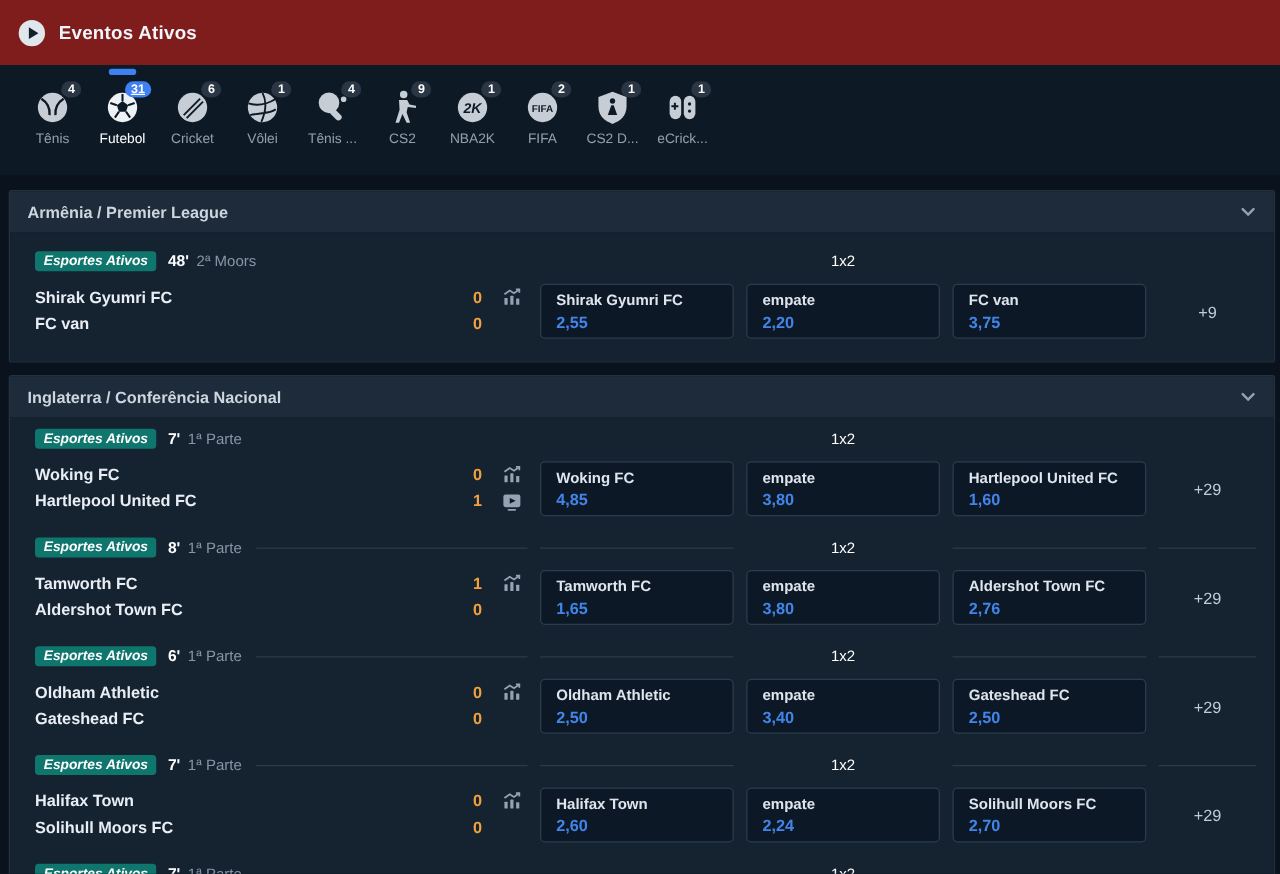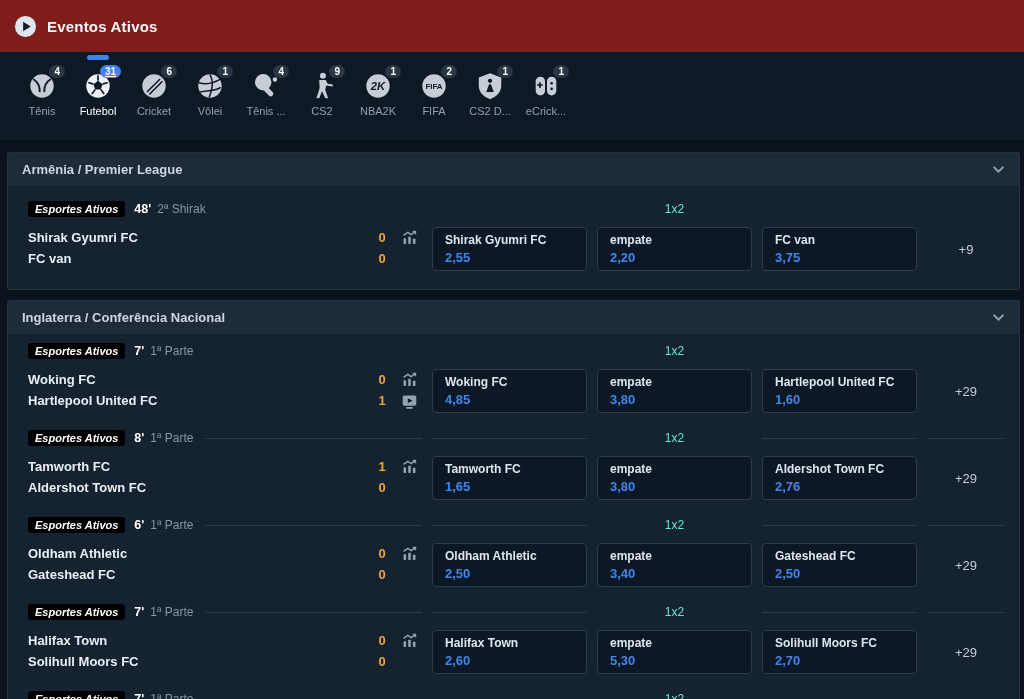--- a/index.html
+++ b/index.html
@@ -40,23 +40,23 @@
 
   .match-grid { display:grid; grid-template-columns:1fr 155px 155px 155px 78px; column-gap:10px; row-gap:8px; }
   .c1{grid-column:1} .c2{grid-column:2} .c3{grid-column:3} .c4{grid-column:4} .c5{grid-column:5}
   .r1{grid-row:1} .r2{grid-row:2}
 
   .left-head { display:flex; align-items:center; height:20px; }
   .hline-cell { display:flex; align-items:center; height:20px; }
   .head-line { display:none; flex:1; height:1px; background:#2c3a49; }
   .left-head .head-line { margin-left:12px; }
   .with-divider .head-line { display:block; }
-  .market-label { display:flex; align-items:center; justify-content:center; height:20px; color:#5eead4; font-size:12px; }
-
-  .live-badge { background:#000000; color:#fff; font-size:11px; font-weight:bold; font-style:italic;
+  .market-label { display:flex; align-items:center; justify-content:center; height:20px; color:#ffffff; font-size:12px; }
+
+  .live-badge { background:#0f766e; color:#fff; font-size:11px; font-weight:bold; font-style:italic;
     padding:2px 7px; border-radius:3px; white-space:nowrap; }
   .match-time { color:#fff; font-size:12.5px; font-weight:bold; margin-left:9px; }
   .match-period { color:#8795a4; font-size:12px; margin-left:6px; }
 
   .teams-cell { display:flex; }
   .teams { flex:1; min-width:0; }
   .team-name { color:#e9eef4; font-size:13px; font-weight:bold; line-height:21px; white-space:nowrap;
     overflow:hidden; text-overflow:ellipsis; }
   .scores { width:16px; text-align:center; font-size:13px; font-weight:bold; line-height:21px; margin-left:8px; }
   .score { color:#f0a13e; }
@@ -208,21 +208,21 @@
             <path d="M2 4 L6 8 L10 4" stroke="#93a1b0" stroke-width="1.8" fill="none" stroke-linecap="round"></path>
           </svg>
       </span>
     </div>
     <div class="matches">
         <div class="match-row">
     <div class="match-grid">
       <div class="left-head c1 r1">
         <span class="live-badge">Esportes Ativos</span>
         <span class="match-time">48'</span>
-        <span class="match-period">2ª Shirak</span>
+        <span class="match-period">2ª Moors</span>
 
       </div>
       <div class="hline-cell c2 r1"></div>
       <div class="market-label c3 r1">1x2</div>
       <div class="hline-cell c4 r1"></div>
       <div class="hline-cell c5 r1"></div>
 
       <div class="teams-cell c1 r2">
         <div class="teams">
           <div class="team-name">Shirak Gyumri FC</div>
@@ -490,21 +490,21 @@
           </span>
 
         </div>
       </div>
       <button class="odds-box c2 r2">
         <span class="odds-label">Halifax Town</span>
         <span class="odds-value">2,60</span>
       </button>
       <button class="odds-box c3 r2">
         <span class="odds-label">empate</span>
-        <span class="odds-value">5,30</span>
+        <span class="odds-value">2,24</span>
       </button>
       <button class="odds-box c4 r2">
         <span class="odds-label">Solihull Moors FC</span>
         <span class="odds-value">2,70</span>
       </button>
       <div class="more-count c5 r2">+29</div>
     </div>
   </div>
         <div class="match-row with-divider">
     <div class="match-grid">

